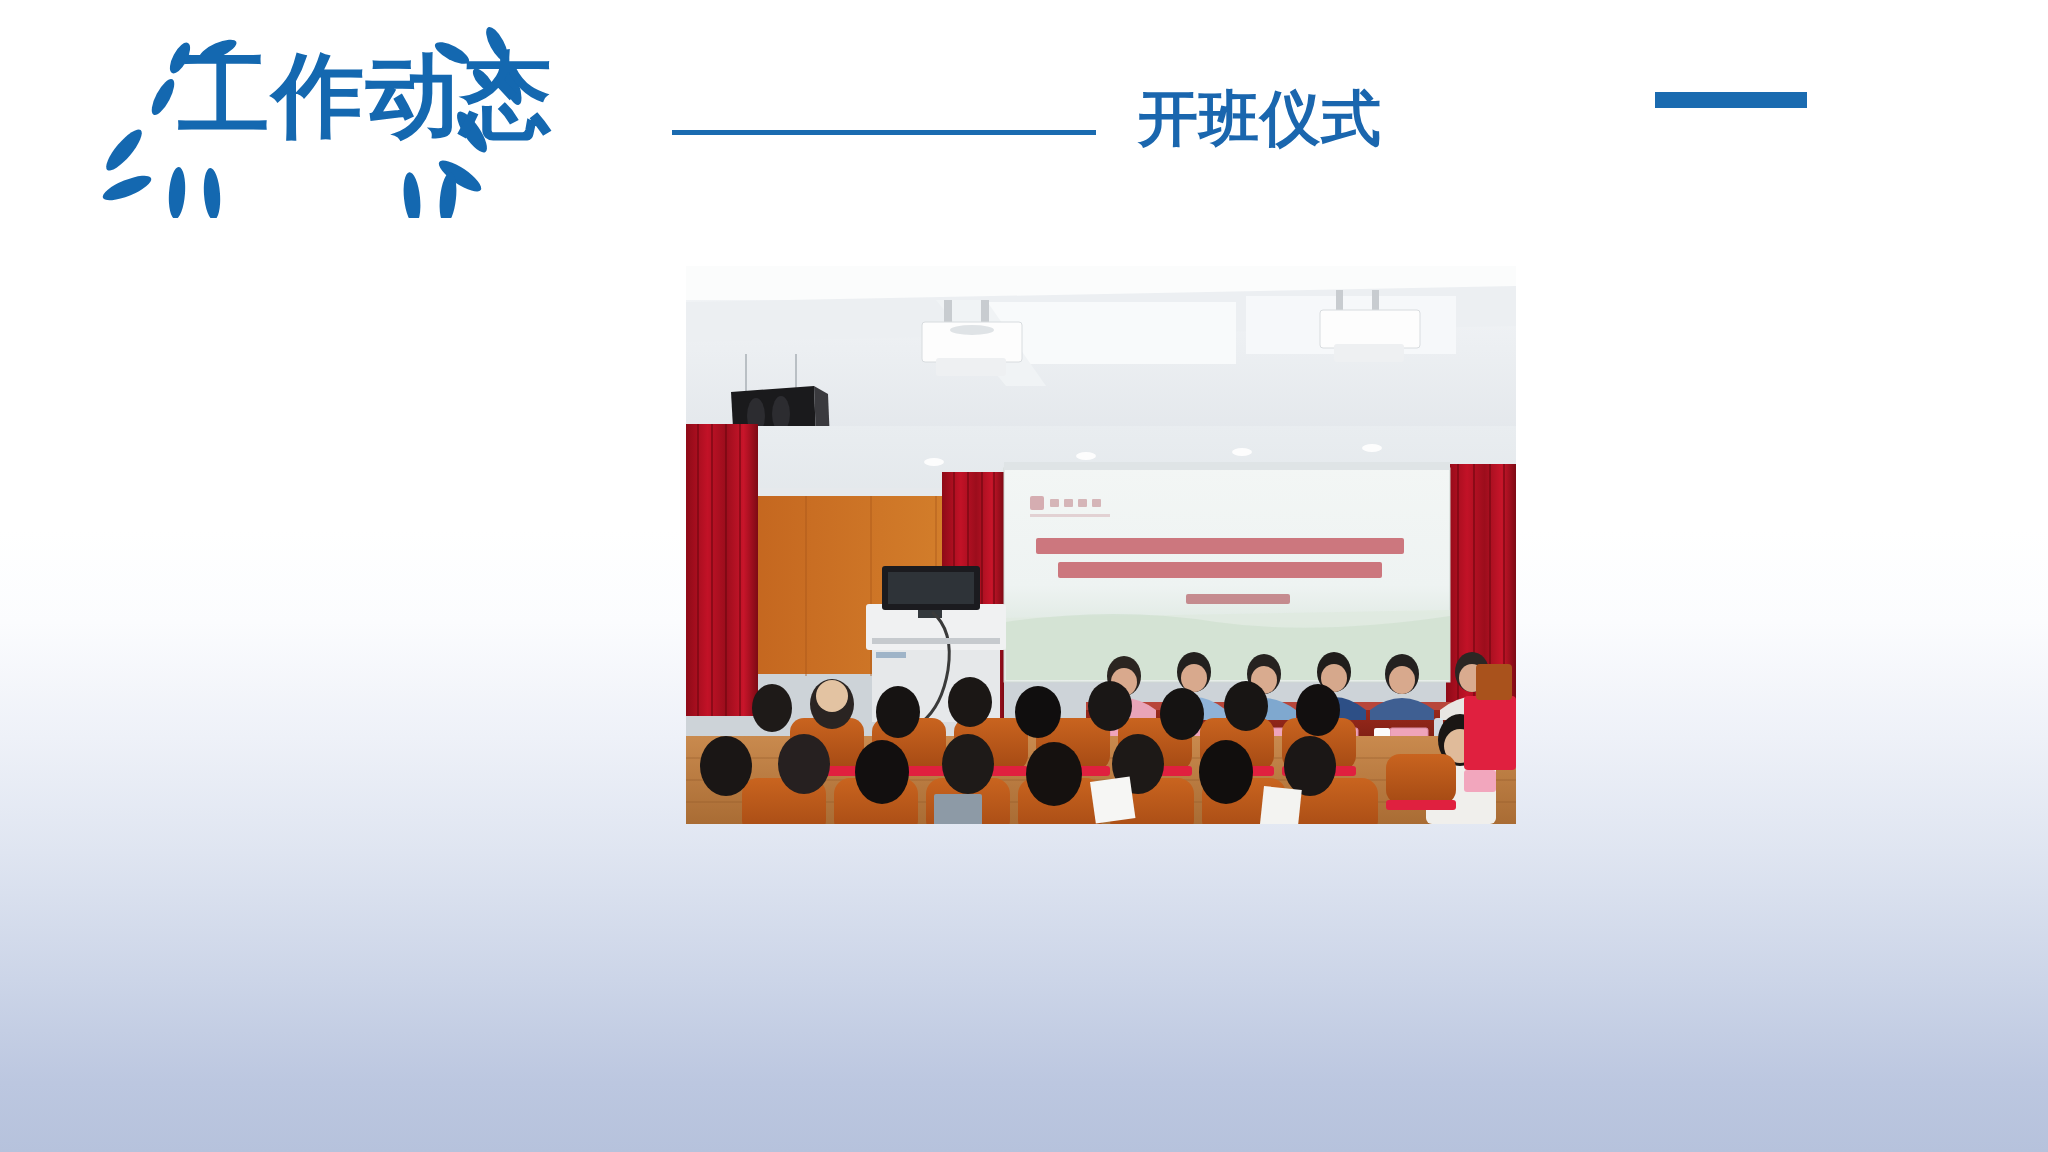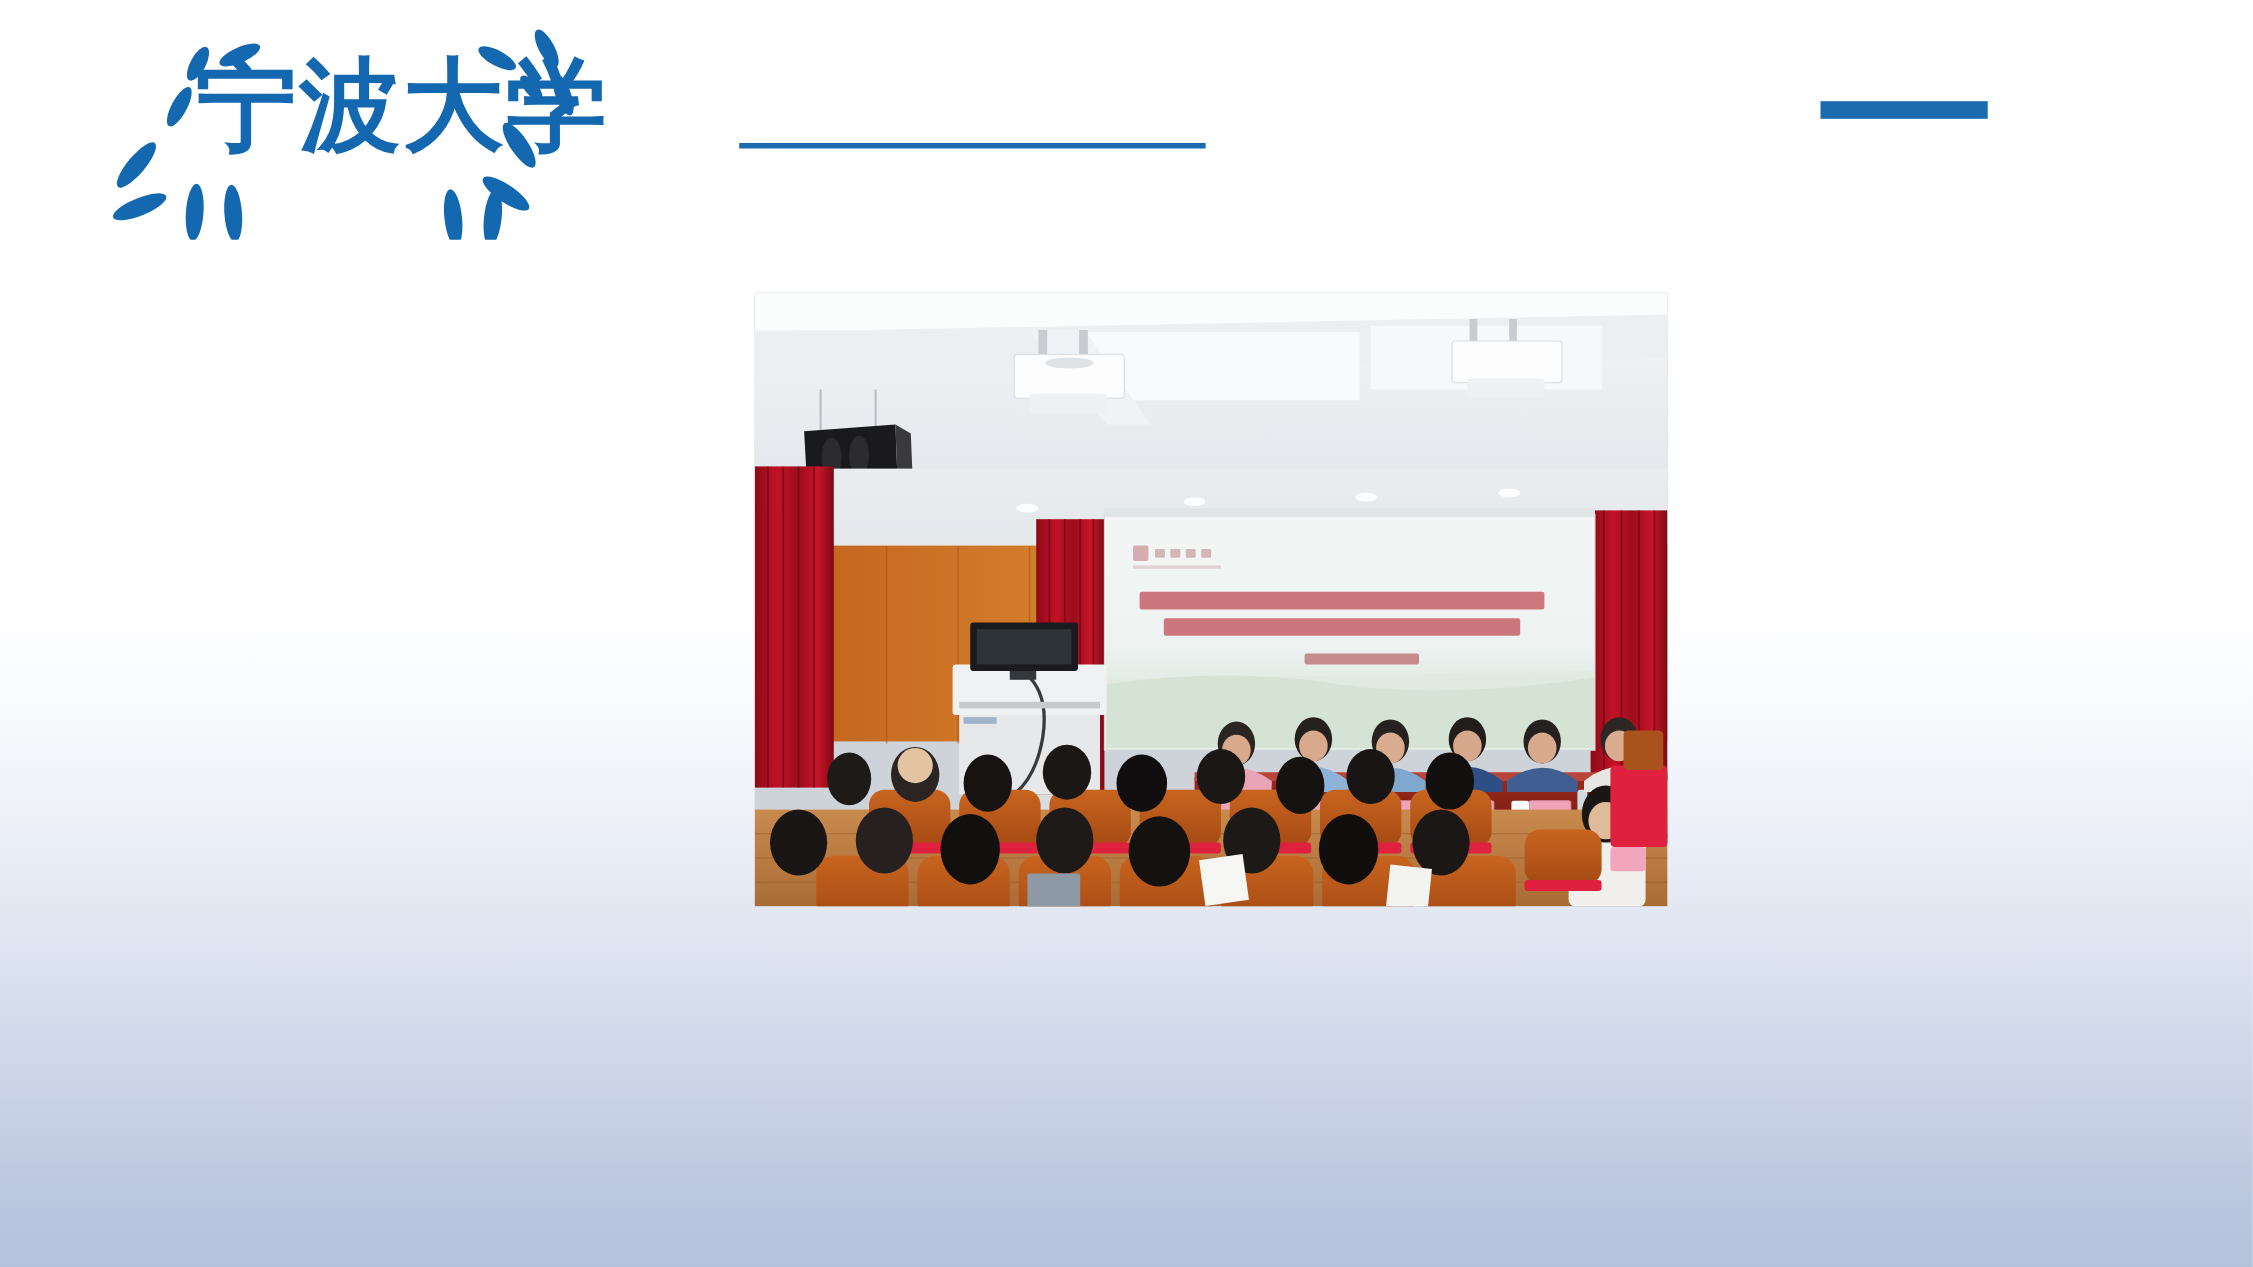--- a/index.html
+++ b/index.html
@@ -148,24 +148,25 @@
         <ellipse cx="437" cy="36" rx="7" ry="19" transform="rotate(-28 437 36)"></ellipse>
         <ellipse cx="452" cy="78" rx="7" ry="20" transform="rotate(-20 452 78)"></ellipse>
         <ellipse cx="423" cy="72" rx="6" ry="14" transform="rotate(-40 423 72)"></ellipse>
         <ellipse cx="412" cy="124" rx="8" ry="24" transform="rotate(-34 412 124)"></ellipse>
         <ellipse cx="400" cy="168" rx="8" ry="25" transform="rotate(-56 400 168)"></ellipse>
         <ellipse cx="352" cy="190" rx="8" ry="26" transform="rotate(-6 352 190)"></ellipse>
         <ellipse cx="388" cy="190" rx="8" ry="26" transform="rotate(6 388 190)"></ellipse>
       </g>
     </svg>
 
-    <div class="headline">宁波大学</div>
+    <div class="headline">工作动态</div>
 
     <div class="divider-line"></div>
 
+    <div class="subheadline">开班仪式</div>
 
     <div class="accent-dash"></div>
   </div>
 
   <div class="photo-frame">
     <svg class="photo" viewBox="0 0 830 558" preserveAspectRatio="none">
       <defs>
         <linearGradient id="gCeil" x1="0" y1="0" x2="0" y2="1">
           <stop offset="0" stop-color="#f4f6f8"></stop>
             <stop offset="1" stop-color="#e4e8ec"></stop>

